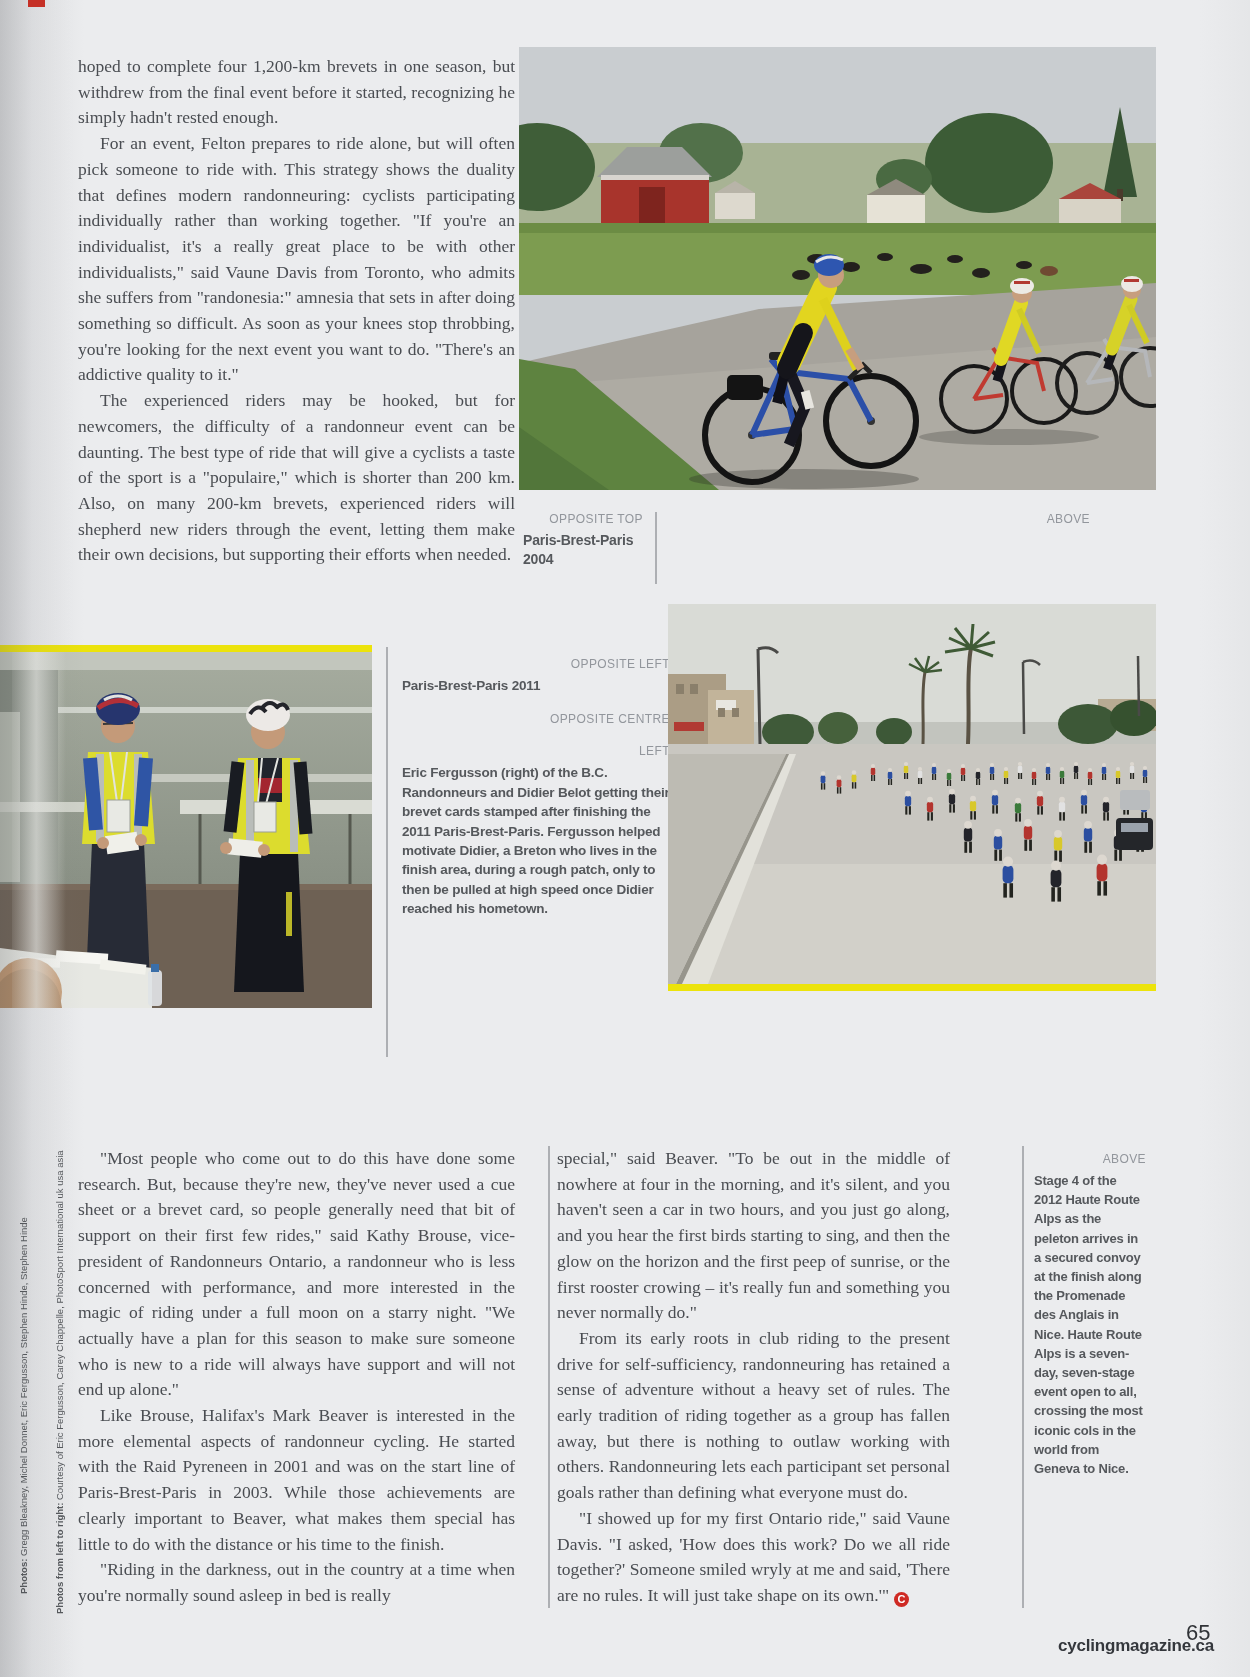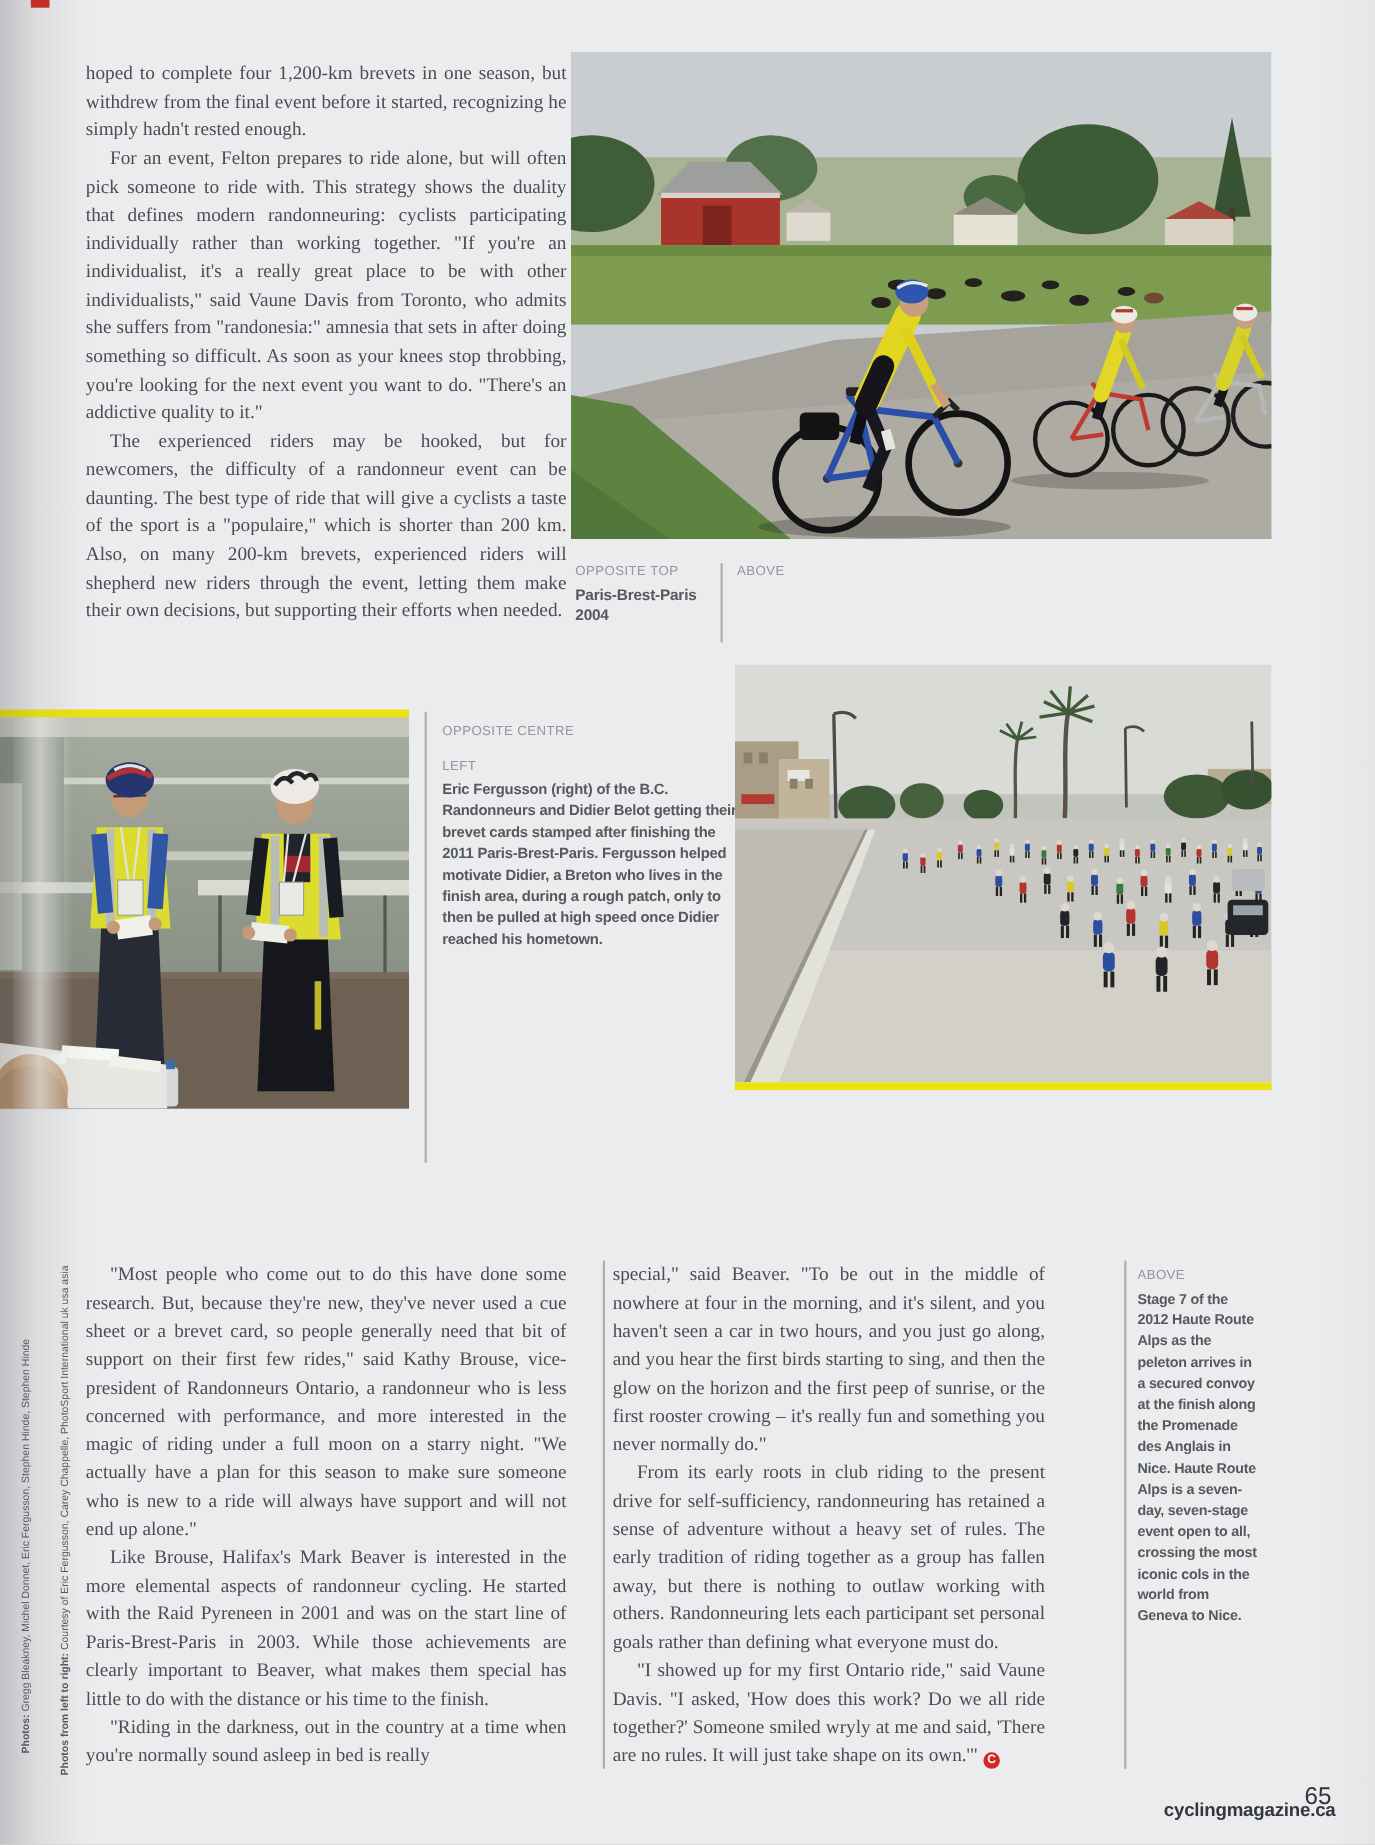--- a/index.html
+++ b/index.html
@@ -9,21 +9,21 @@
   .abs{position:absolute;}
 
   
   .body-col{position:absolute;font-size:17.5px;line-height:25.7px;color:#4a4d52;
             text-align:justify;}
   .body-col p{margin:0;}
   .body-col p.ind{text-indent:22px;}
 
   
   .cap-label{font-family:"Liberation Sans",sans-serif;font-size:12px;line-height:15px;
-             color:#92969c;letter-spacing:.4px;margin-bottom:4px;}
+             color:#92969c;letter-spacing:.4px;margin-bottom:4px;text-align:right;}
   .cap-text{font-family:"Liberation Sans",sans-serif;font-weight:bold;font-size:13.5px;
             line-height:19.4px;color:#55585c;letter-spacing:-0.2px;}
   .top-caps .cap-text{font-size:14px;}
   .br-caps  .cap-text{font-size:13px;line-height:19.2px;}
   .cap-block{margin-bottom:17px;}
 
   .vrule{position:absolute;width:2px;background:#adafb3;}
   .ystrip{position:absolute;background:#ece30b;z-index:6;}
 
   .photo{position:absolute;overflow:hidden;z-index:5;}
@@ -212,20 +212,24 @@
       <circle cx="28" cy="340" r="34" fill="#c39871"></circle>
       <path d="M0,356 L62,356 L60,344 A34,34 0 0 0 0,330 Z" fill="#b08a66"></path>
       <rect x="148" y="318" width="14" height="36" rx="4" fill="#dfe3e6" opacity=".92"></rect>
       <rect x="151" y="312" width="8" height="8" fill="#3a6ea8"></rect>
     </svg>
   </div>
   <div class="curl"></div>
 
   <div class="vrule" style="left:386px;top:647px;height:410px"></div>
   <div class="abs" style="left:402px;top:657px;width:268px">
+    <div class="cap-block">
+      <div class="cap-label">OPPOSITE LEFT</div>
+      <div class="cap-text">Paris-Brest-Paris 2011</div>
+    </div>
     <div class="cap-block">
       <div class="cap-label">OPPOSITE CENTRE</div>
     </div>
     <div class="cap-block">
       <div class="cap-label">LEFT</div>
       <div class="cap-text">Eric Fergusson (right) of the B.C. Randonneurs and Didier Belot getting their brevet cards stamped after finishing the 2011 Paris-Brest-Paris. Fergusson helped motivate Didier, a Breton who lives in the finish area, during a rough patch, only to then be pulled at high speed once Didier reached his hometown.</div>
     </div>
   </div>
 
   <div class="photo" style="left:668px;top:604px;width:488px;height:380px">
@@ -333,21 +337,21 @@
 
   <div class="body-col" style="left:557px;top:1146px;width:393px;height:470px">
     <p>special," said Beaver. "To be out in the middle of nowhere at four in the morning, and it's silent, and you haven't seen a car in two hours, and you just go along, and you hear the first birds starting to sing, and then the glow on the horizon and the first peep of sunrise, or the first rooster crowing – it's really fun and something you never normally do."</p>
     <p class="ind">From its early roots in club riding to the present drive for self-sufficiency, randonneuring has retained a sense of adventure without a heavy set of rules. The early tradition of riding together as a group has fallen away, but there is nothing to outlaw working with others. Randonneuring lets each participant set personal goals rather than defining what everyone must do.</p>
     <p class="ind"><span>"I showed up for my first Ontario ride," said Vaune Davis. "I asked, 'How does this work? Do we all ride together?' Someone smiled wryly at me and said, 'There are no rules. It will just take shape on its own.'"</span><span class="endmark">C</span></p>
   </div>
 
   <div class="vrule" style="left:1022px;top:1146px;height:462px"></div>
   <div class="abs br-caps" style="left:1034px;top:1152px;width:112px">
     <div class="cap-label">ABOVE</div>
-    <div class="cap-text">Stage 7 of the 2012 Haute Route Alps as the peleton arrives in a secured convoy at the finish along the Promenade des Anglais in Nice. Haute Route Alps is a seven-day, seven-stage event open to all, crossing the most iconic cols in the world from Geneva to Nice.</div>
+    <div class="cap-text">Stage 4 of the 2012 Haute Route Alps as the peleton arrives in a secured convoy at the finish along the Promenade des Anglais in Nice. Haute Route Alps is a seven-day, seven-stage event open to all, crossing the most iconic cols in the world from Geneva to Nice.</div>
   </div>
 
   <div class="credit" style="left:18px;top:1594px">
     <b>Photos:</b><span> Gregg Bleakney, Michel Donnet, Eric Fergusson, Stephen Hinde, Stephen Hinde</span>
   </div>
   <div class="credit" style="left:54px;top:1614px">
     <b>Photos from left to right:</b><span> Courtesy of Eric Fergusson, Carey Chappelle, PhotoSport International uk usa asia</span>
   </div>
 
   <div class="footer-site">cyclingmagazine.ca</div>

